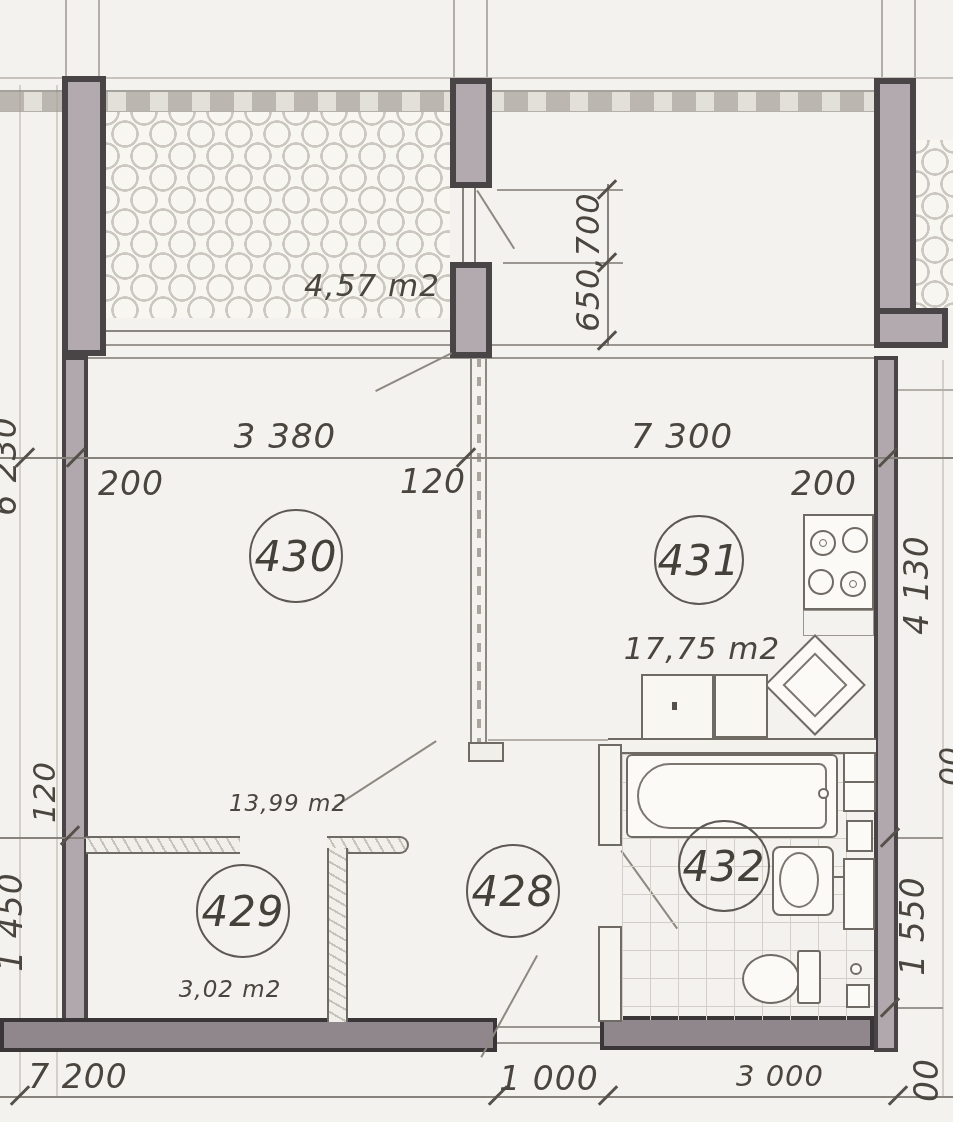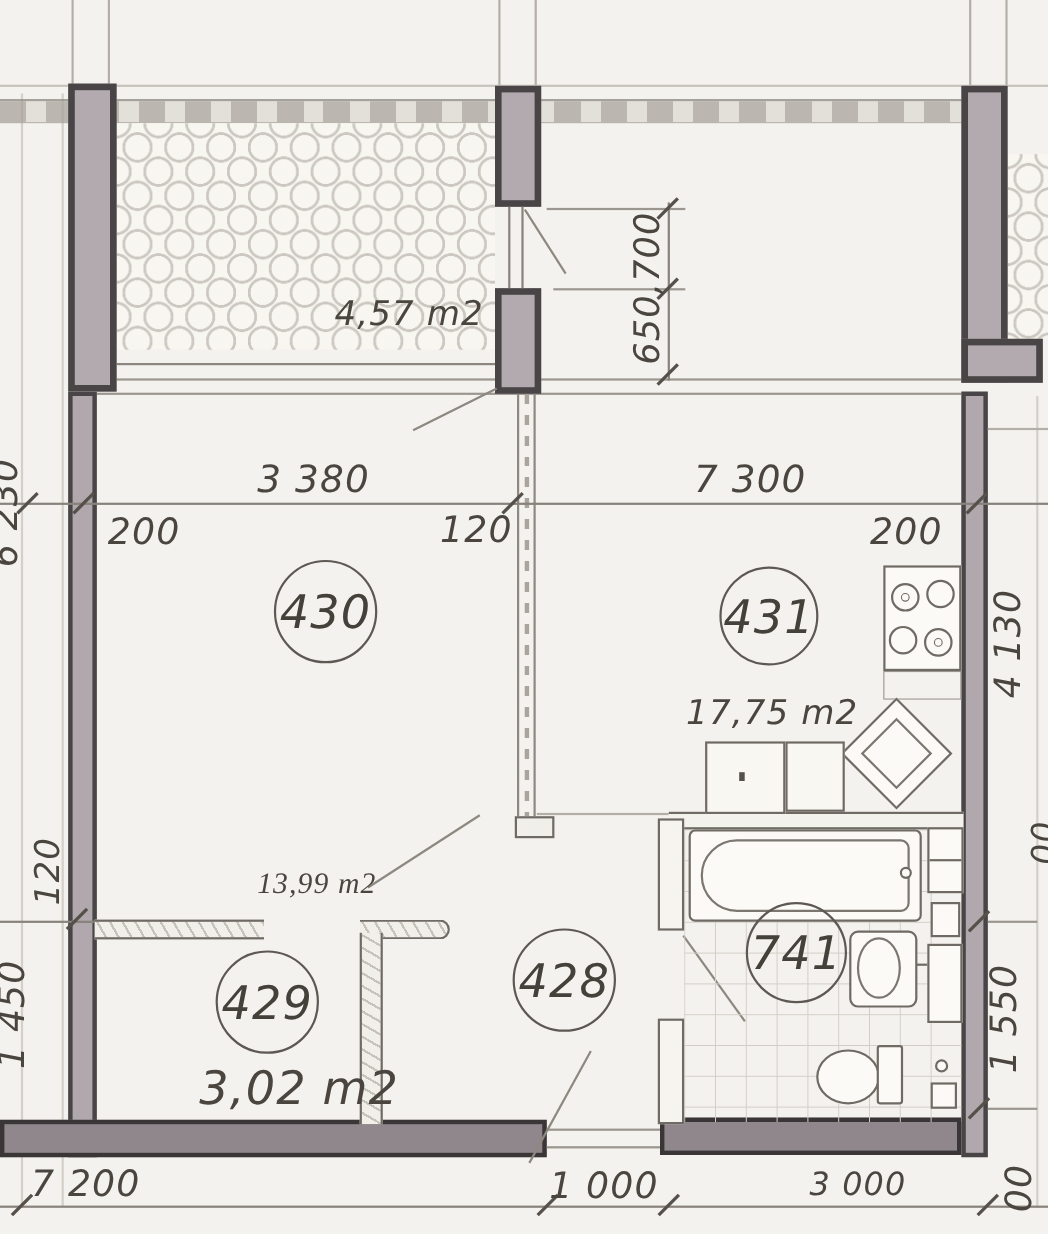--- a/index.html
+++ b/index.html
@@ -190,27 +190,27 @@
   <div class="circle" style="left:622px;top:515px;width:90px;height:90px;margin-left:32px;">
     <span>431</span>
   </div>
   <div class="circle" style="left:196px;top:864px;width:94px;height:94px;">
     <span>429</span>
   </div>
   <div class="circle" style="left:466px;top:844px;width:94px;height:94px;">
     <span>428</span>
   </div>
   <div class="circle" style="left:678px;top:820px;width:92px;height:92px;">
-    <span>741</span>
+    <span>432</span>
   </div>
 
   <div class="lbl" style="left:372px;top:285px;font-size:31px;">4,57 m2</div>
-  <div class="lbl" style="left:288px;top:803px;font-size:27px;font-family:Liberation Serif, serif;">13,99 m2</div>
+  <div class="lbl" style="left:288px;top:803px;font-size:23px;">13,99 m2</div>
   <div class="lbl" style="left:702px;top:648px;font-size:31px;">17,75 m2</div>
-  <div class="lbl" style="left:230px;top:989px;font-size:42px;margin-left:42px;">3,02 m2</div>
+  <div class="lbl" style="left:230px;top:989px;font-size:23px;">3,02 m2</div>
 
   <div class="lbl" style="left:285px;top:436px;font-size:34px;">3 380</div>
   <div class="lbl" style="left:682px;top:436px;font-size:34px;">7 300</div>
   <div class="lbl" style="left:131px;top:483px;font-size:33px;">200</div>
   <div class="lbl" style="left:433px;top:481px;font-size:33px;">120</div>
   <div class="lbl" style="left:824px;top:483px;font-size:33px;">200</div>
   <div class="lbl" style="left:78px;top:1076px;font-size:33px;">7 200</div>
   <div class="lbl" style="left:549px;top:1078px;font-size:33px;">1 000</div>
   <div class="lbl" style="left:780px;top:1076px;font-size:29px;">3 000</div>
 

